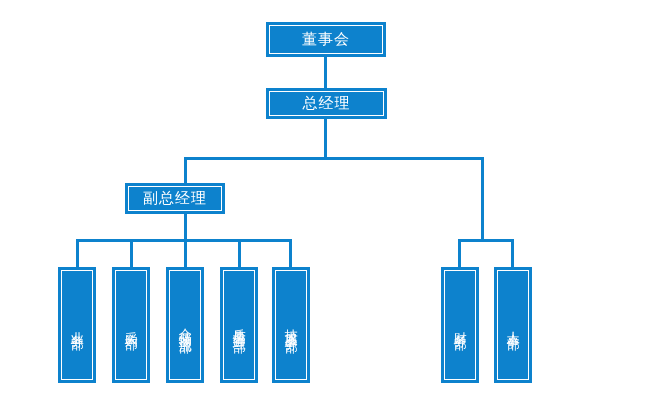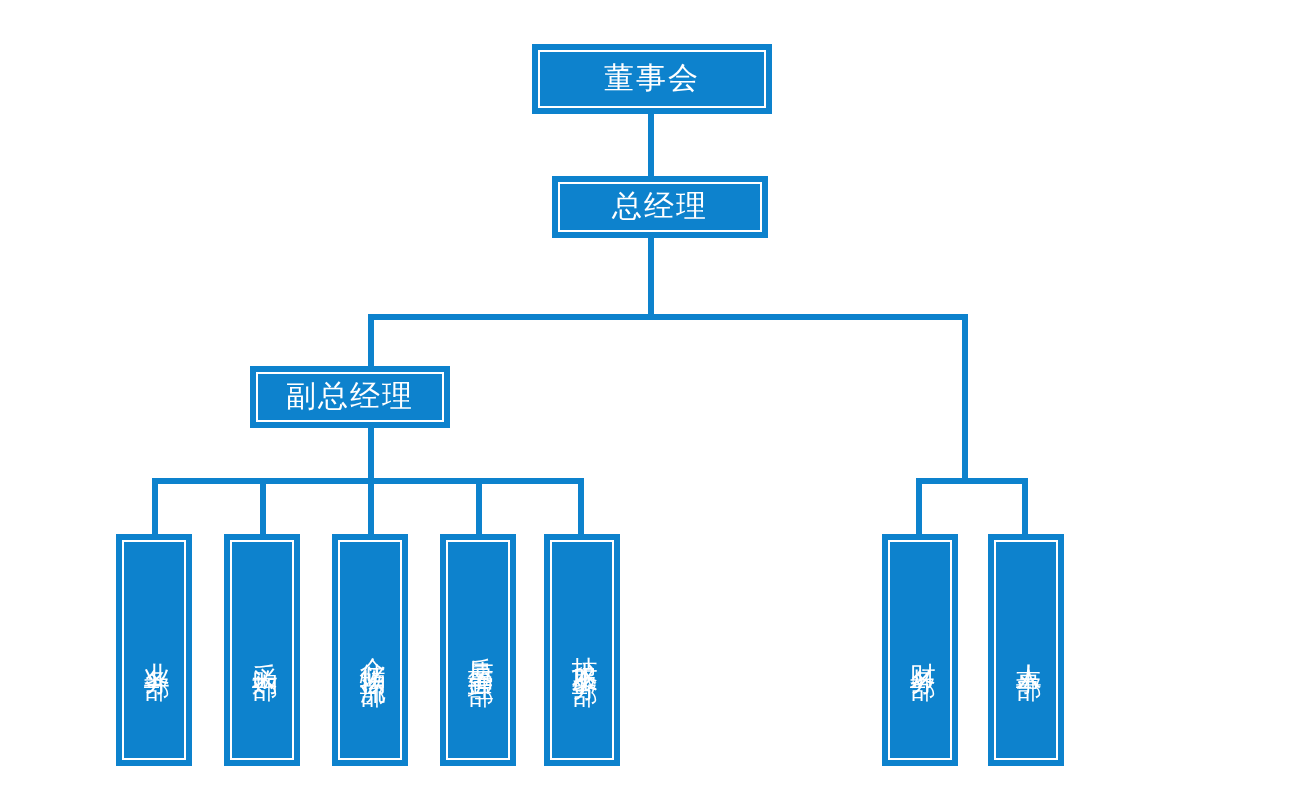--- a/index.html
+++ b/index.html
@@ -89,21 +89,21 @@
 
   <div class="conn" style="left:458px; top:239px; width:56px; height:3px;"></div>
 
   <div class="conn" style="left:458px; top:239px; width:3px; height:29px;"></div>
   <div class="conn" style="left:511px; top:239px; width:3px; height:29px;"></div>
 
   <div class="node horiz" style="left:266px; top:22px; width:120px; height:35px;">
     <span class="inner">董事会</span>
   </div>
 
-  <div class="node horiz" style="left:276px; top:88px; width:108px; height:31px;">
+  <div class="node horiz" style="left:266px; top:88px; width:121px; height:31px;">
     <span class="inner">总经理</span>
   </div>
 
   <div class="node horiz" style="left:125px; top:183px; width:100px; height:31px;">
     <span class="inner">副总经理</span>
   </div>
 
   <div class="node vert" style="left:58px; top:267px; width:38px; height:116px;">
     <span class="inner">业务部</span>
   </div>

